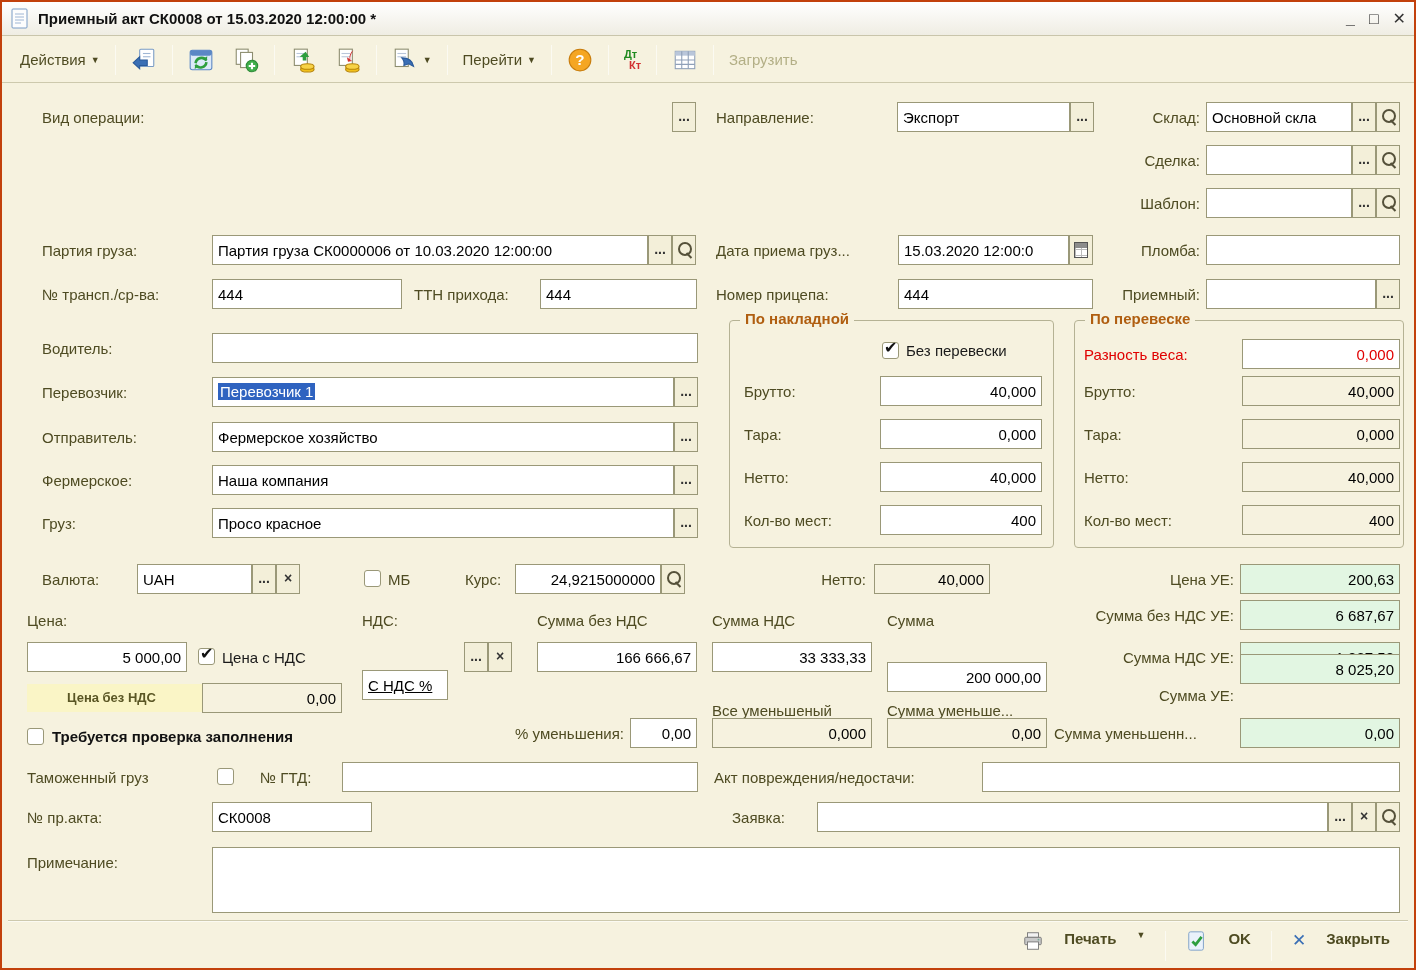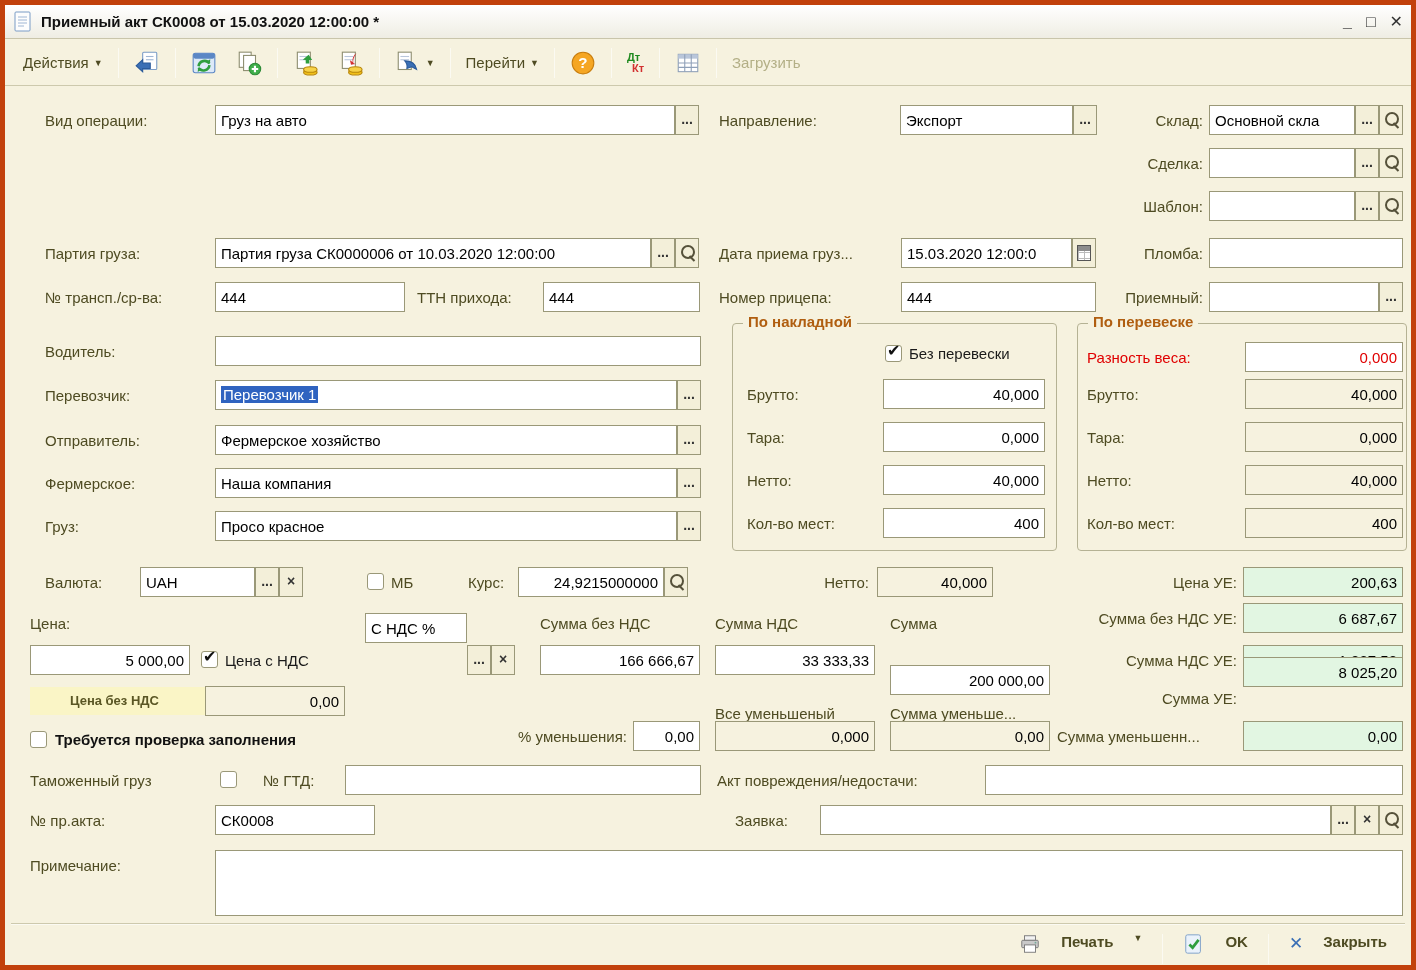--- a/index.html
+++ b/index.html
@@ -1,19 +1,19 @@
 <!DOCTYPE html>
 <html><head>
 <meta charset="utf-8">
 <style>
   * { margin:0; padding:0; box-sizing:border-box; }
   html,body { background:#cfcfcf; font-family:"Liberation Sans","DejaVu Sans",sans-serif; }
   #window {
     position:relative; width:1416px; height:970px; background:#f6f2df;
-    border:5px solid #c2410c; overflow:hidden;
+    border:2px solid #c2410c; overflow:hidden;
   }
   
   #titlebar {
     position:absolute; left:0; top:0; width:100%; height:34px;
     background:linear-gradient(#ffffff,#efede3); border-bottom:1px solid #c9c5ab;
     display:flex; align-items:center; padding:0 8px; gap:8px;
   }
   #title { font-size:15px; font-weight:bold; color:#111; white-space:nowrap; }
   #wincontrols { margin-left:auto; display:flex; gap:14px; font-size:16px; font-weight:bold; color:#333; }
   #wincontrols span { cursor:pointer; line-height:22px; }
@@ -199,21 +199,20 @@
           </svg>
         </span>
     </span>
     <span class="tbsep"></span>
     <span class="tbbtn disabled">
       <span>Загрузить</span>
     </span>
   </div>
 
   <div class="lbl" style="left:40px;top:101px">Вид операции:</div>
-  <input class="fld" style="left: 210px; top: 100px; width: 460px;" value="Груз на авто">
   <div class="sq" style="left:670px;top:100px">...</div>
 
   <div class="lbl" style="left:714px;top:101px">Направление:</div>
   <input class="fld" style="left: 895px; top: 100px; width: 173px;" value="Экспорт">
   <div class="sq" style="left:1068px;top:100px">...</div>
 
   <div class="lbl r" style="left:1100px;top:101px;width:98px">Склад:</div>
   <input class="fld" style="left: 1204px; top: 100px; width: 146px;" value="Основной скла">
   <div class="sq" style="left:1350px;top:100px">...</div>
   <div class="sq mag" style="left:1374px;top:100px"><span></span></div>
@@ -324,21 +323,21 @@
   <div class="lbl" style="left:710px;top:604px">Сумма НДС</div>
   <div class="lbl" style="left:885px;top:604px">Сумма</div>
 
   <div class="lbl r" style="left:1050px;top:599px;width:182px">Сумма без НДС УЕ:</div>
   <input class="fld num grn" readonly="" style="left: 1238px; top: 598px; width: 160px;" value="6 687,67">
 
   <input class="fld num" style="left: 25px; top: 640px; width: 160px;" value="5 000,00">
   <div class="cb on" style="left:196px;top:646px"></div>
   <div class="lbl blk" style="left:220px;top:641px">Цена с НДС</div>
 
-  <input class="fld" style="left: 360px; top: 608px; width: 102px;" value="С НДС %">
+  <input class="fld" style="left: 360px; top: 668px; width: 86px; text-decoration: underline;" value="С НДС %">
   <div class="sq" style="left:462px;top:640px">...</div>
   <div class="sq" style="left:486px;top:640px">×</div>
 
   <input class="fld num" style="left: 535px; top: 640px; width: 160px;" value="166 666,67">
   <input class="fld num" style="left: 710px; top: 640px; width: 160px;" value="33 333,33">
   <input class="fld num" style="left: 885px; top: 640px; width: 160px; margin-top: 20px;" value="200 000,00">
 
   <div class="lbl r" style="left:1050px;top:641px;width:182px">Сумма НДС УЕ:</div>
   <input class="fld num grn" readonly="" style="left: 1238px; top: 640px; width: 160px;" value="1 337,53">
 

